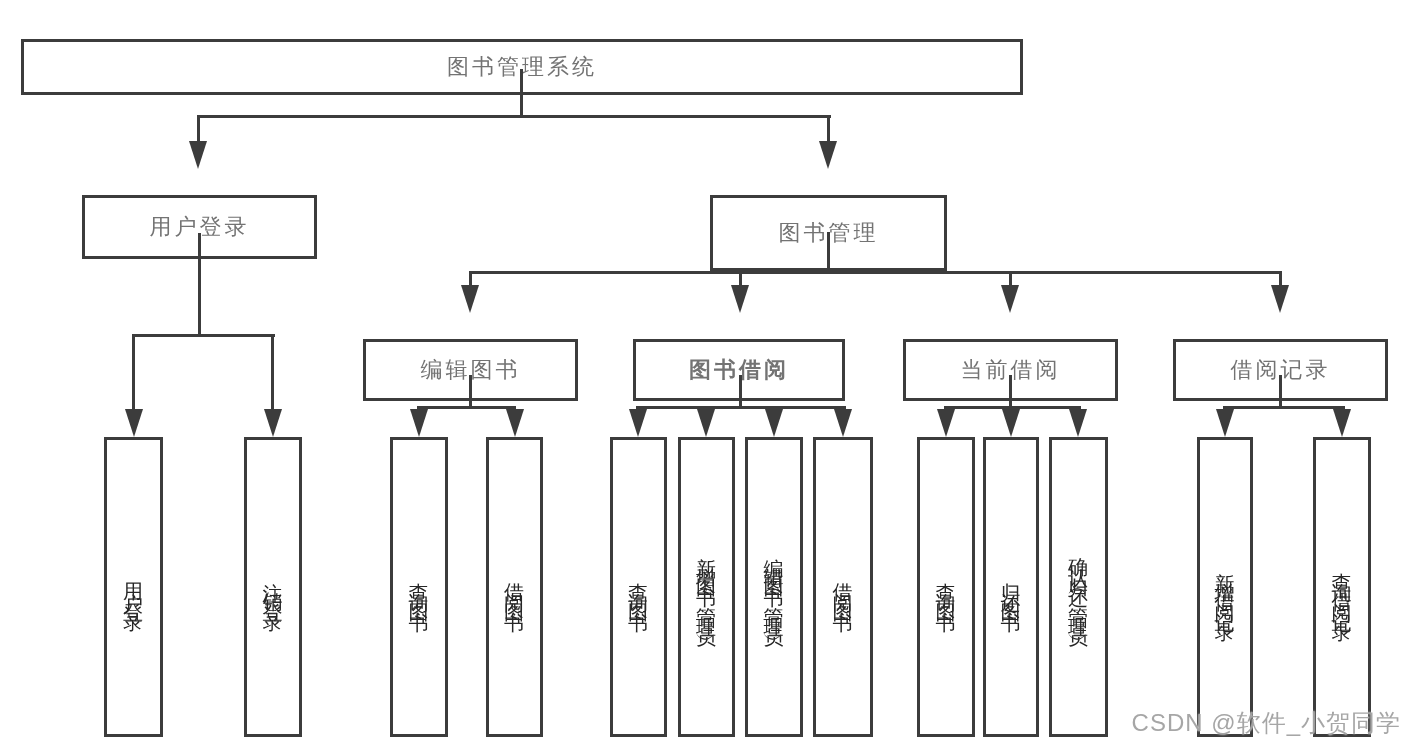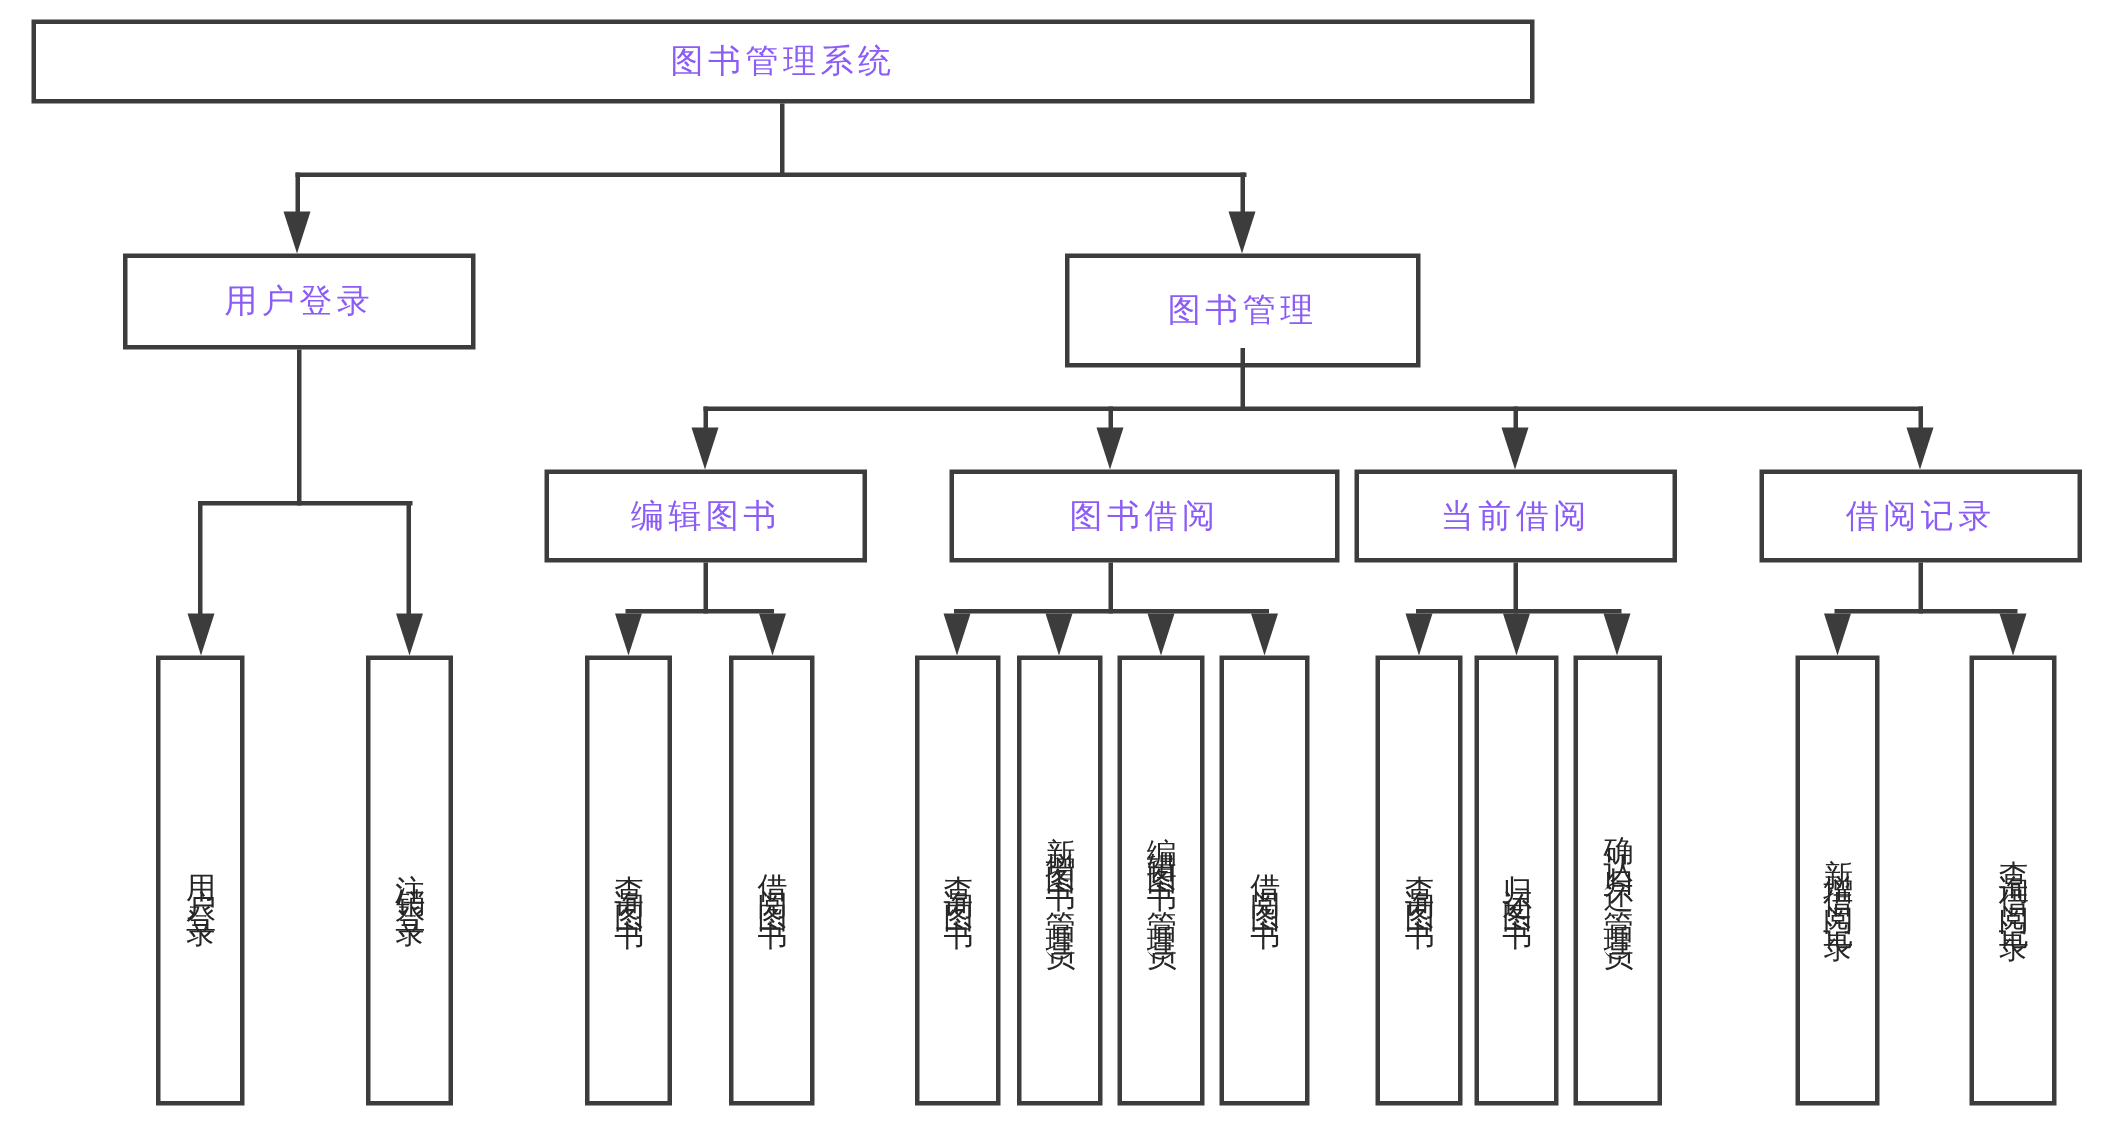--- a/index.html
+++ b/index.html
@@ -3,21 +3,21 @@
 <meta charset="utf-8">
 <style>
   html,body{margin:0;padding:0;background:#ffffff;}
   #stage{
     position:relative;width:1405px;height:747px;background:#ffffff;overflow:hidden;
     font-family:"Liberation Sans","DejaVu Sans",sans-serif;
   }
   .hbox{
     position:absolute;box-sizing:border-box;border:3px solid #3c3c3c;background:#ffffff;
     display:flex;align-items:center;justify-content:center;
-    font-size:22px;letter-spacing:3px;color:#8b5cf6;
+    font-size:22px;letter-spacing:3px;color:#737373;margin-top:26px;
   }
   .vbox{
     position:absolute;box-sizing:border-box;border:3px solid #3c3c3c;background:#ffffff;
     display:flex;align-items:center;justify-content:center;
     width:58px;top:437px;height:300px;
   }
   .vtext{
     writing-mode:vertical-rl;text-orientation:mixed;
     font-size:20px;letter-spacing:10px;color:#262626;line-height:1;
   }
@@ -71,21 +71,21 @@
   <div class="vline" style="left:739px;top:271px;height:19px;"></div>
   <div class="arrow" style="left:731px;top:285px;"></div>
   <div class="vline" style="left:1009px;top:271px;height:19px;"></div>
   <div class="arrow" style="left:1001px;top:285px;"></div>
   <div class="vline" style="left:1279px;top:271px;height:19px;"></div>
   <div class="arrow" style="left:1271px;top:285px;"></div>
 
   <div class="hbox" style="left:363px;top:313px;width:215px;height:62px;">
     <span>编辑图书</span>
   </div>
-  <div class="hbox" style="left:633px;top:313px;width:260px;height:62px;">
+  <div class="hbox" style="left:633px;top:313px;width:212px;height:62px;font-weight:bold;">
     <span>图书借阅</span>
   </div>
   <div class="hbox" style="left:903px;top:313px;width:215px;height:62px;">
     <span>当前借阅</span>
   </div>
   <div class="hbox" style="left:1173px;top:313px;width:215px;height:62px;">
     <span>借阅记录</span>
   </div>
 
   <div class="vline" style="left:469px;top:375px;height:34px;"></div>
@@ -148,14 +148,15 @@
     <span class="vtext">确认归还（管理员）</span>
   </div>
 
   <div class="vbox" style="left:1197px;width:56px;">
     <span class="vtext">新增借阅记录</span>
   </div>
   <div class="vbox" style="left:1313px;">
     <span class="vtext">查询借阅记录</span>
   </div>
 
+  <div class="watermark">CSDN @软件_小贺同学</div>
 
 </div>
 
 </body></html>

